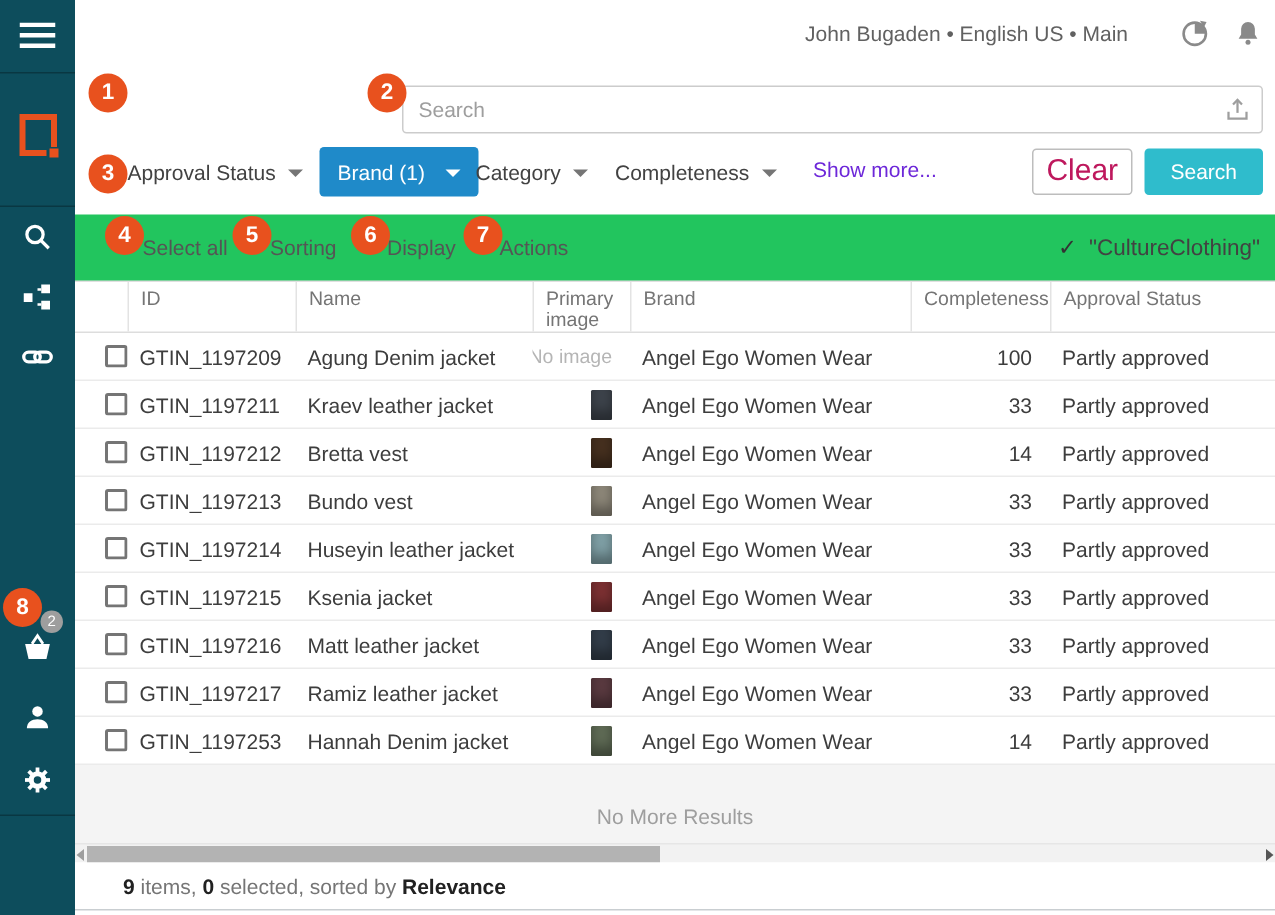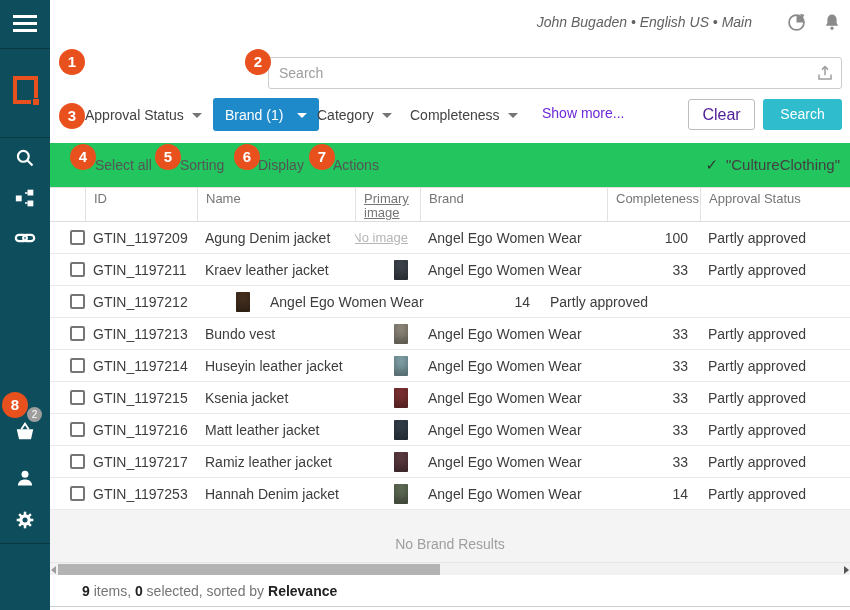--- a/index.html
+++ b/index.html
@@ -11,54 +11,54 @@
   
   .sidebar { position:absolute; left:0; top:0; width:50px; height:610px; background:#0d4d5c; }
   .sb-divider { position:absolute; left:0; width:50px; height:1px; background:rgba(0,0,0,.28); }
   .sb-item { position:absolute; left:0; width:50px; height:36px; display:flex; align-items:center; justify-content:center; cursor:pointer; }
   .sb-item svg { display:block; }
   .logo-wrap { position:absolute; left:11px; top:74px; }
   .basket-badge { position:absolute; left:27px; top:-7px; width:15px; height:15px; border-radius:50%;
     background:#9e9e9e; color:#fff; font-size:10px; line-height:15px; text-align:center; }
   
   .main { position:absolute; left:50px; top:0; width:800px; height:610px; background:#fff; }
-  .topbar-user { position:absolute; top:14px; right:98px; font-size:14px; color:#616161; cursor:pointer;font-style:italic; }
+  .topbar-user { position:absolute; top:14px; right:98px; font-size:14px; color:#616161; cursor:pointer; }
   .icon-btn { position:absolute; top:12px; width:22px; height:22px; cursor:pointer; }
   .history-pos { right:42px; } .bell-pos { right:6px; }
   
   .config-btn { position:absolute; left:32px; top:57px; width:160px; height:31px; border:1px solid #ccc; border-radius:3px;
     background:#fff; font-size:14px; color:#757575; text-align:center; line-height:29px; cursor:pointer; }
   .search-box { position:absolute; left:218px; top:57px; width:574px; height:32px; border:1px solid #ccc; border-radius:3px; background:#fff; }
   .search-box input { position:absolute; left:10px; top:0; width:520px; height:30px; border:none; outline:none;
     font-family:"Liberation Sans", sans-serif; font-size:14px; color:#424242; }
   .search-box input::placeholder { color:#9e9e9e; }
   .export-ic { position:absolute; right:7px; top:6px; width:18px; height:18px; cursor:pointer; }
   
   .filter-row { position:absolute; left:0; top:98px; width:800px; height:34px; }
   .fchip { position:absolute; top:0; height:33px; display:flex; align-items:center; gap:8px; font-size:14px; color:#424242; cursor:pointer; }
   .caret { width:0; height:0; border-left:5px solid transparent; border-right:5px solid transparent; border-top:5px solid #757575; margin-top:2px; }
   .fchip.active { background:#1f8ac9; color:#fff; border-radius:3px; padding:0 12px; }
   .fchip.active .caret { border-top-color:#fff; }
   .f0{left:35px;} .f1{left:163px;gap:14px;} .f2{left:267px;} .f3{left:360px;}
   .show-more { position:absolute; left:492px; top:7px; font-size:14px; color:#6d28d9; cursor:pointer; }
   .clear-btn { position:absolute; left:638px; top:1px; width:67px; height:31px; background:#fff; border:1px solid #bdbdbd;
-    border-radius:3px; font-size:16px; color:#4c1d95; text-align:center; line-height:29px; cursor:pointer; }
+    border-radius:3px; font-size:20px; color:#be185d; text-align:center; line-height:29px; cursor:pointer; }
   .search-btn { position:absolute; left:713px; top:1px; width:79px; height:31px; background:#2fbccc; border:none;
     border-radius:3px; font-size:14px; color:#fff; text-align:center; line-height:31px; cursor:pointer; }
   
   .toolbar { position:absolute; left:0; top:143px; width:800px; height:45px; background:#22c55e; border-bottom:1px solid #e0e0e0; }
   .tb-label { position:absolute; top:14px; font-size:14px; color:#555; cursor:pointer; }
   .t0{left:45px;} .t1{left:130px;} .t2{left:208px;} .t3{left:283px;}
   .catalog { position:absolute; right:10px; top:13px; font-size:15px; color:#424242; cursor:pointer; }
   .catalog .check { color:#333; margin-right:8px; font-size:15px; }
   
   .thead { position:absolute; left:0; top:188px; width:800px; height:34px; background:#fff; border-bottom:1px solid #ddd; display:flex; }
   .th { font-size:13px; color:#757575; padding:4px 0 0 8px; border-left:1px solid #e3e3e3; line-height:14px; cursor:pointer; }
   .th:first-child { border-left:none; }
-  .c-check{width:35px;} .c-id{width:112px;} .c-name{width:158px;} .c-img{width:65px;text-decoration:underline;}
+  .c-check{width:35px;} .c-id{width:112px;} .c-name{width:158px;} .c-img{width:65px;}
   .c-brand{width:187px;} .c-comp{width:93px;} .c-status{width:150px;}
   .tbody { position:absolute; left:0; top:222px; width:800px; }
   .tr { display:flex; height:32px; border-bottom:1px solid #ebebeb; background:#fff; align-items:center; cursor:pointer; }
   .td { font-size:14px; color:#3d3d3d; padding-left:8px; white-space:nowrap; overflow:hidden; }
   .td.c-img { display:flex; justify-content:flex-end; padding-right:12px; padding-left:0; }
   .td.c-img.no-image { font-size:13px; color:#b5b5b5; }
   .td.c-comp { text-align:right; padding-right:12px; padding-left:0; }
   .thumb { display:block; width:14px; height:20px; border-radius:1px; box-shadow:inset 0 -6px 8px rgba(0,0,0,.35); }
   .checkbox { display:block; width:15px; height:15px; border:2px solid #757575; border-radius:2px; background:#fff; margin-left:12px; cursor:pointer; }
   
@@ -243,20 +243,21 @@
           </div>
         <div class="td c-brand">Angel Ego Women Wear</div>
         <div class="td c-comp">33</div>
         <div class="td c-status">Partly approved</div>
       </div>
         <div class="tr">
         <div class="td c-check">
             <span class="checkbox"></span>
           </div>
         <div class="td c-id">GTIN_1197212</div>
+        <div class="td c-name">Bretta vest</div>
         <div class="td c-img">
             <span class="thumb" style="background: rgb(70, 48, 31);"></span>
           </div>
         <div class="td c-brand">Angel Ego Women Wear</div>
         <div class="td c-comp">14</div>
         <div class="td c-status">Partly approved</div>
       </div>
         <div class="tr">
         <div class="td c-check">
             <span class="checkbox"></span>
@@ -331,21 +332,21 @@
         <div class="td c-img">
             <span class="thumb" style="background: rgb(95, 107, 85);"></span>
           </div>
         <div class="td c-brand">Angel Ego Women Wear</div>
         <div class="td c-comp">14</div>
         <div class="td c-status">Partly approved</div>
       </div>
       </div>
 
     <div class="no-more">
-      <span>No Brand Results</span>
+      <span>No More Results</span>
     </div>
     <div class="hscroll">
       <span class="hs-arrow hs-left"></span>
       <span class="hs-thumb"></span>
       <span class="hs-arrow hs-right"></span>
     </div>
     <div class="statusbar">
       <span class="inner"><b>9</b><span> items, </span><b>0</b><span> selected, sorted by </span><b>Relevance</b></span>
     </div>
     <div class="bottom-line"></div>

